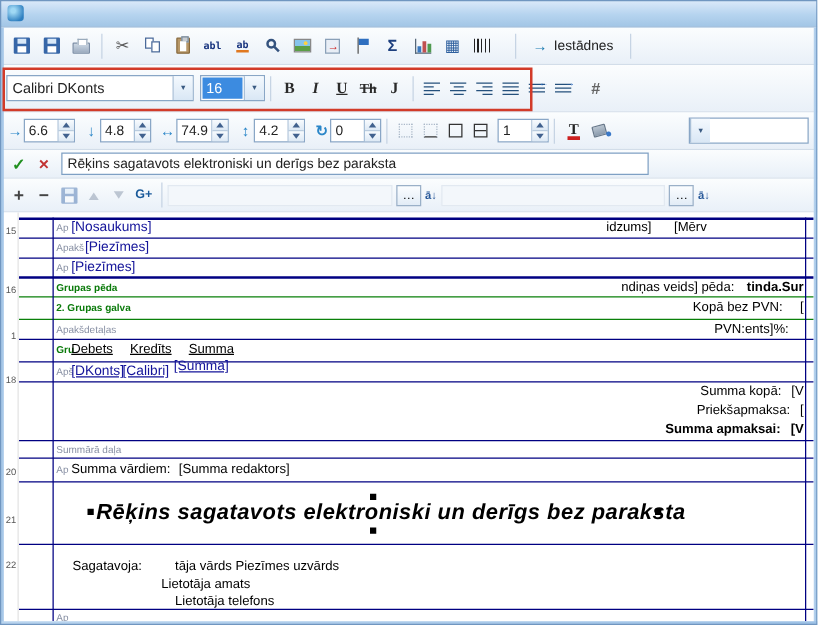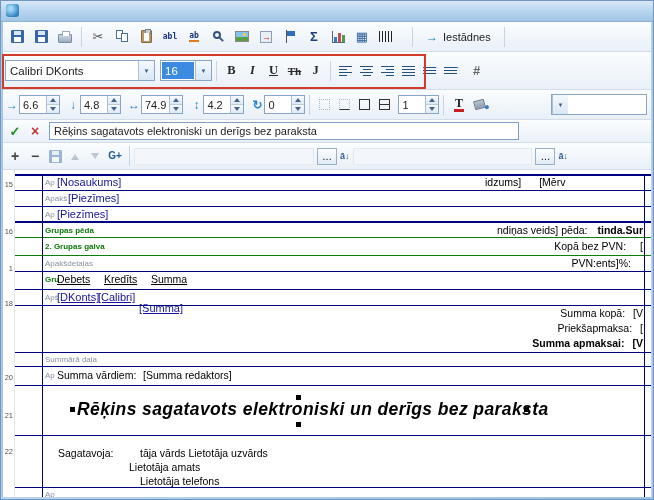--- a/index.html
+++ b/index.html
@@ -428,21 +428,21 @@
     </span>
 
   <span class="px green" style="left:30px;top:105px">Gru</span>
   <span class="blk und" style="left:42px;top:103px">Debets</span>
   <span class="blk und" style="left:89px;top:103px">Kredīts</span>
   <span class="blk und" style="left:136px;top:103px">Summa</span>
 
   <span class="px" style="left:30px;top:123px">Apš</span>
   <span class="fld und" style="left:42px;top:121px">[DKonts]</span>
   <span class="fld und" style="left:83px;top:121px">[Calibri]</span>
-  <span class="fld und" style="left:124px;top:132px">[Summa]</span>
+  <span class="fld und" style="left:124px;top:117px">[Summa]</span>
 
   <span class="blk" style="right:8px;top:137px;display:flex;gap:8px">
       <span>Summa kopā:</span>
       <span>[V</span>
     </span>
   <span class="blk" style="right:8px;top:152px;display:flex;gap:8px">
       <span>Priekšapmaksa:</span>
       <span>[</span>
     </span>
   <span class="blk" style="right:8px;top:167px;display:flex;gap:8px;font-weight:bold">
@@ -456,21 +456,21 @@
   <span class="blk" style="left:42px;top:199px">Summa vārdiem:</span>
   <span class="blk" style="left:128px;top:199px">[Summa redaktors]</span>
 
   <div class="big" style="left:62px;top:229px">Rēķins sagatavots elektroniski un derīgs bez paraksta</div>
   <i class="hd" style="left:55px;top:237px"></i>
   <i class="hd" style="left:281px;top:225px"></i>
   <i class="hd" style="left:281px;top:252px"></i>
   <i class="hd" style="left:509px;top:237px"></i>
 
   <span class="blk" style="left:43px;top:277px">Sagatavoja:</span>
-  <span class="blk" style="left:125px;top:277px">tāja vārds Lietotāja uzvārds</span>
+  <span class="blk" style="left:125px;top:277px">tāja vārds Piezīmes uzvārds</span>
   <span class="blk" style="left:114px;top:291px">Lietotāja amats</span>
   <span class="blk" style="left:125px;top:305px">Lietotāja telefons</span>
 
   <span class="px" style="left:30px;top:320px">Ap</span>
 </div>
 
 <i class="edge" style="left:0;top:22px;bottom:0;width:3px"></i>
 <i class="edge" style="right:0;top:22px;bottom:0;width:3px"></i>
 <i class="edge" style="left:0;right:0;bottom:0;height:3px"></i>
 <i class="frame"></i>

